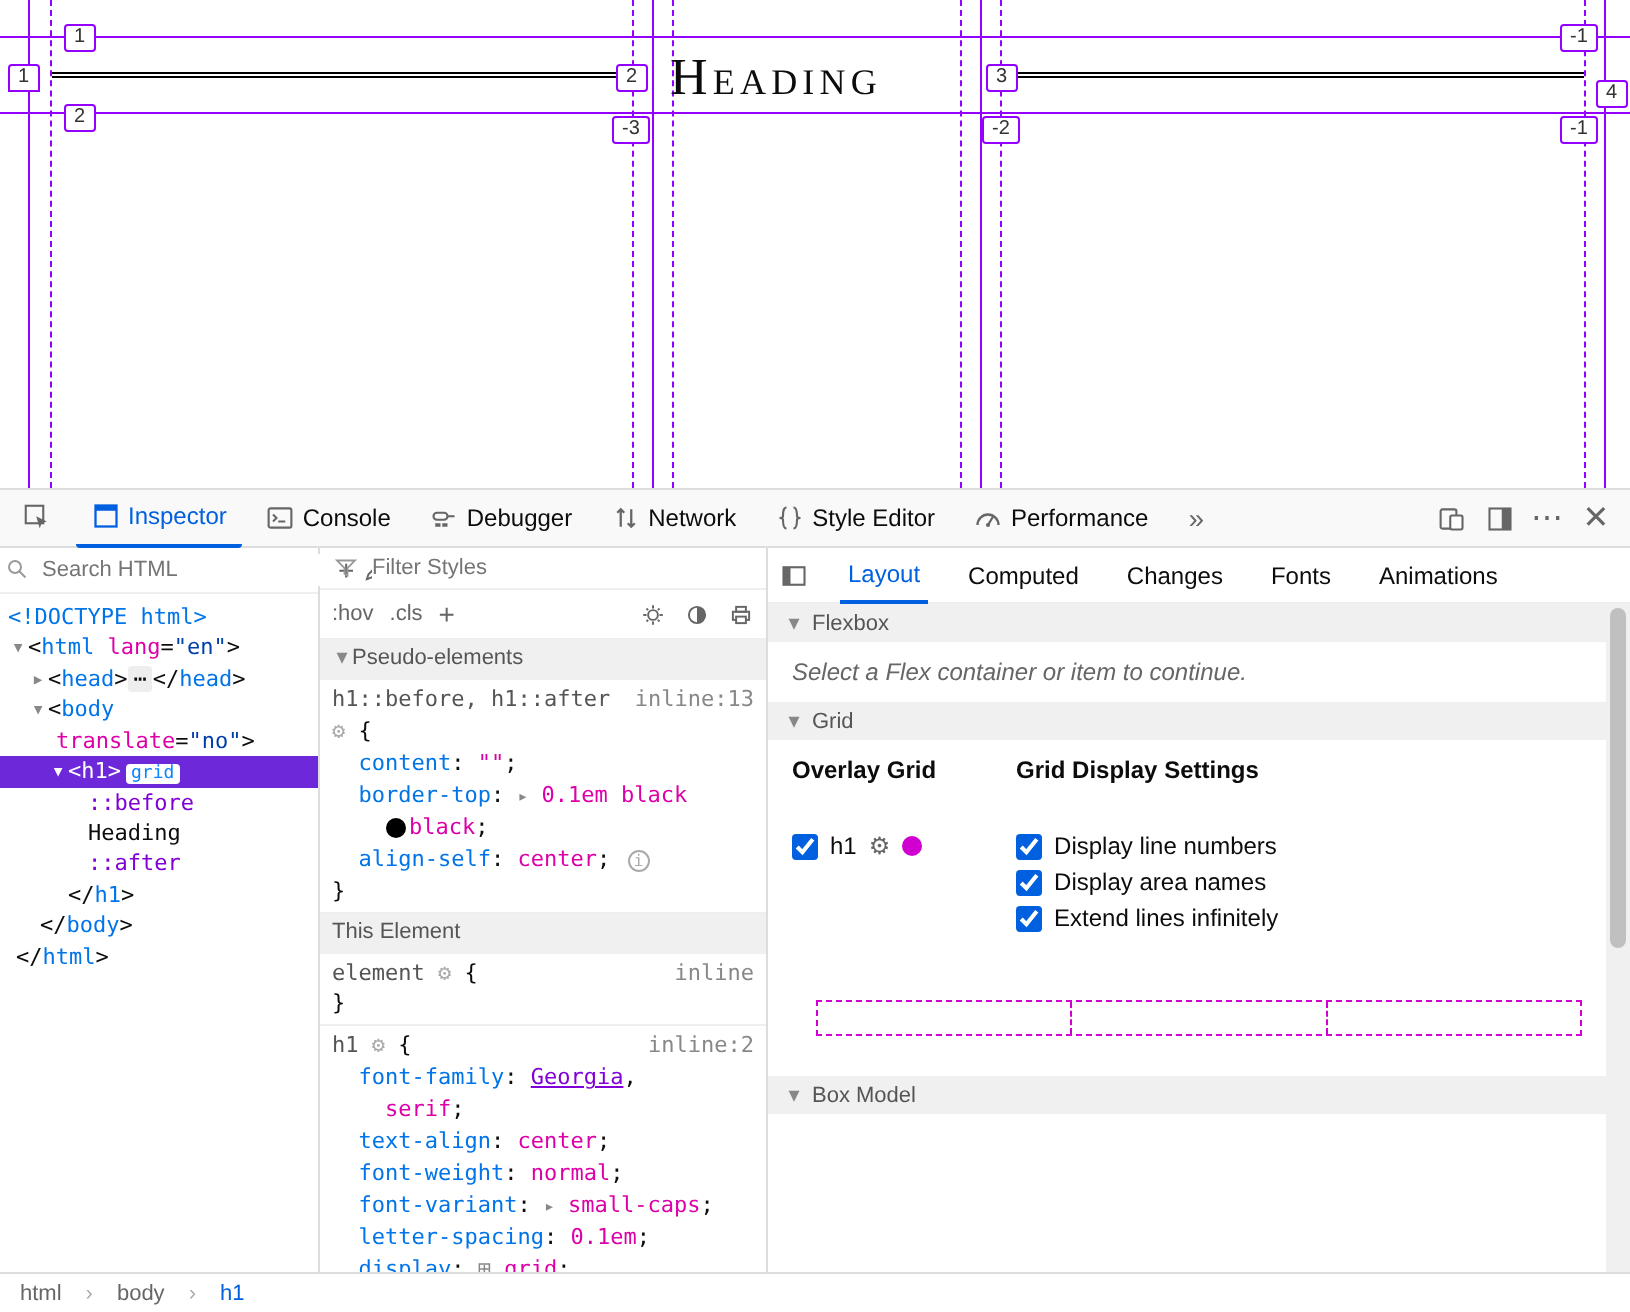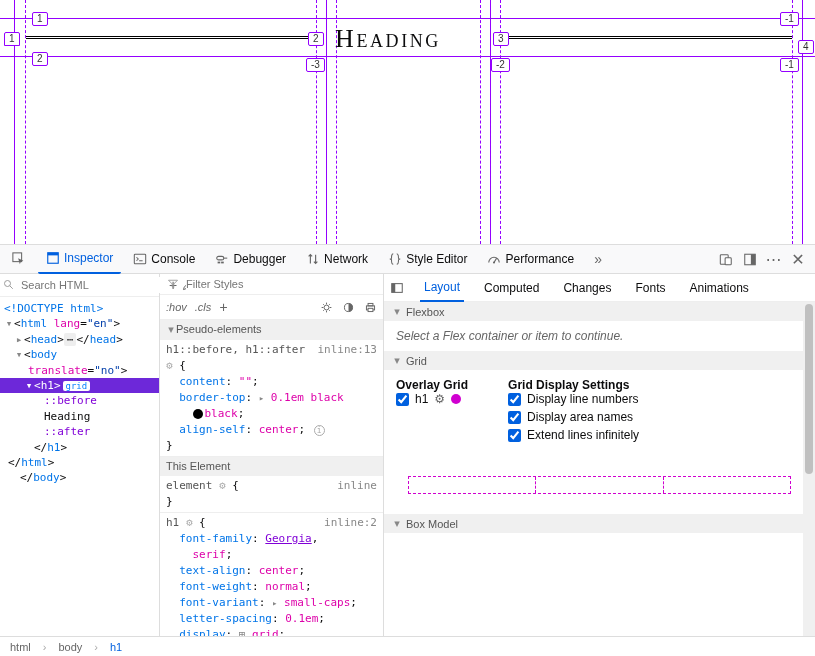--- a/index.html
+++ b/index.html
@@ -41,21 +41,21 @@
 .val { color: #003eaa; }
 .pseudo { color: #8000d7; }
 .twisty { display: inline-block; width: 10px; text-align: center; color: #888; }
 .grid-badge { background: #fff; color: #0a84ff; border-radius: 2px; padding: 0 3px; font-size: 9px; margin-left: 2px; }
 .dom-line.sel .grid-badge { background: #fff; color: #0a84ff; }
 
 
 .styles-panel { width: 224px; border-right: 1px solid #ddd; display: flex; flex-direction: column; }
 .styles-header { display: flex; align-items: center; border-bottom: 1px solid #eee; padding: 3px 6px; gap: 6px; }
 .styles-header input { flex: 1; border: none; font-size: 11px; outline: none; }
-.styles-toolbar { display: flex; gap: 8px; padding: 4px 6px; border-bottom: 1px solid #eee; align-items: center; font-size: 11px; color: #666; font-style: italic; }
+.styles-toolbar { display: flex; gap: 8px; padding: 4px 6px; border-bottom: 1px solid #eee; align-items: center; font-size: 11px; color: #666; }
 .styles-body { flex: 1; overflow: auto; font-family: Menlo, Consolas, monospace; font-size: 11px; line-height: 1.45; }
 .rule-section { border-bottom: 1px solid #eee; }
 .rule-header { background: #f0f0f0; padding: 2px 6px; font-family: -apple-system, sans-serif; font-size: 11px; color: #555; display: flex; }
 .rule-header .twisty { color: #888; }
 .rule { padding: 2px 6px; }
 .selector { color: #555; margin-top: 36px; }
 .prop { color: #0074e8; }
 .pval { color: #dd00a9; }
 .purl { color: #8000d7; text-decoration: underline; }
 .swatch { display: inline-block; width: 10px; height: 10px; border-radius: 50%; vertical-align: middle; margin-right: 2px; }
@@ -67,21 +67,21 @@
 
 .layout-panel { flex: 1; display: flex; flex-direction: column; position: relative; }
 .layout-tabs { display: flex; border-bottom: 1px solid #eee; padding: 0 6px; align-items: center; height: 28px; gap: 16px; }
 .layout-tab { padding: 6px 4px; font-size: 12px; cursor: pointer; }
 .layout-tab.active { color: #0060df; border-bottom: 2px solid #0060df; }
 .layout-body { flex: 1; overflow: auto; }
 .section-hdr { background: #f0f0f0; padding: 3px 8px; font-size: 11px; color: #555; display: flex; align-items: center; gap: 4px; }
 .section-body { padding: 8px 12px; font-size: 12px; }
 .flex-msg { font-style: italic; color: #666; }
 .grid-cols { display: flex; gap: 40px; }
-.grid-col h4 { font-size: 12px; font-weight: bold; margin-bottom: 0; }
+.grid-col h4 { font-size: 12px; font-weight: bold; margin-bottom: 24px; }
 .chk { display: flex; align-items: center; gap: 6px; margin-bottom: 4px; }
 .chk input { accent-color: #0060df; }
 .color-dot { width: 10px; height: 10px; border-radius: 50%; background: #d000d0; display: inline-block; }
 .gear { color: #666; }
 .grid-preview { margin: 30px 12px 12px; border: 1px dashed #d000d0; height: 18px; display: flex; }
 .grid-preview div { flex: 1; border-right: 1px dashed #d000d0; }
 .grid-preview div:last-child { border-right: none; }
 .layout-scroll { position: absolute; right: 0; top: 28px; bottom: 0; width: 12px; background: #f0f0f0; }
 .layout-scroll-thumb { background: #c0c0c0; border-radius: 6px; width: 8px; margin: 2px auto 0; height: 170px; }
 
@@ -234,22 +234,22 @@
       <div class="dom-line"><span class="tag">&lt;!DOCTYPE html&gt;</span></div>
       <div class="dom-line"><span class="twisty">▾</span>&lt;<span class="tag">html</span> <span class="attr">lang</span>=<span class="val">"en"</span>&gt;</div>
       <div class="dom-line" style="padding-left:14px"><span class="twisty">▸</span>&lt;<span class="tag">head</span>&gt;<span style="background:#eee;padding:0 3px;border-radius:2px">⋯</span>&lt;/<span class="tag">head</span>&gt;</div>
       <div class="dom-line" style="padding-left:14px"><span class="twisty">▾</span>&lt;<span class="tag">body</span></div>
       <div class="dom-line" style="padding-left:28px"><span class="attr">translate</span>=<span class="val">"no"</span>&gt;</div>
       <div class="dom-line sel" style="padding-left:24px"><span class="twisty" style="color:#fff">▾</span>&lt;<span class="tag">h1</span>&gt;<span class="grid-badge">grid</span></div>
       <div class="dom-line" style="padding-left:44px"><span class="pseudo">::before</span></div>
       <div class="dom-line" style="padding-left:44px"><span>Heading</span></div>
       <div class="dom-line" style="padding-left:44px"><span class="pseudo">::after</span></div>
       <div class="dom-line" style="padding-left:34px">&lt;/<span class="tag">h1</span>&gt;</div>
+      <div class="dom-line" style="padding-left:20px">&lt;/<span class="tag">body</span>&gt;</div>
       <div class="dom-line" style="padding-left:8px">&lt;/<span class="tag">html</span>&gt;</div>
-      <div class="dom-line" style="padding-left:20px">&lt;/<span class="tag">body</span>&gt;</div>
     </div>
   </div>
 
   <div class="styles-panel">
     <div class="styles-header">
       <span class="tool-icon">
           <svg viewBox="0 0 16 16" width="12" height="12">
             <path d="M2 3 L14 3 L9 8 L9 13 L7 12 L7 8 Z" fill="none" stroke="#999" stroke-width="1.2"></path>
           </svg>
         </span>

